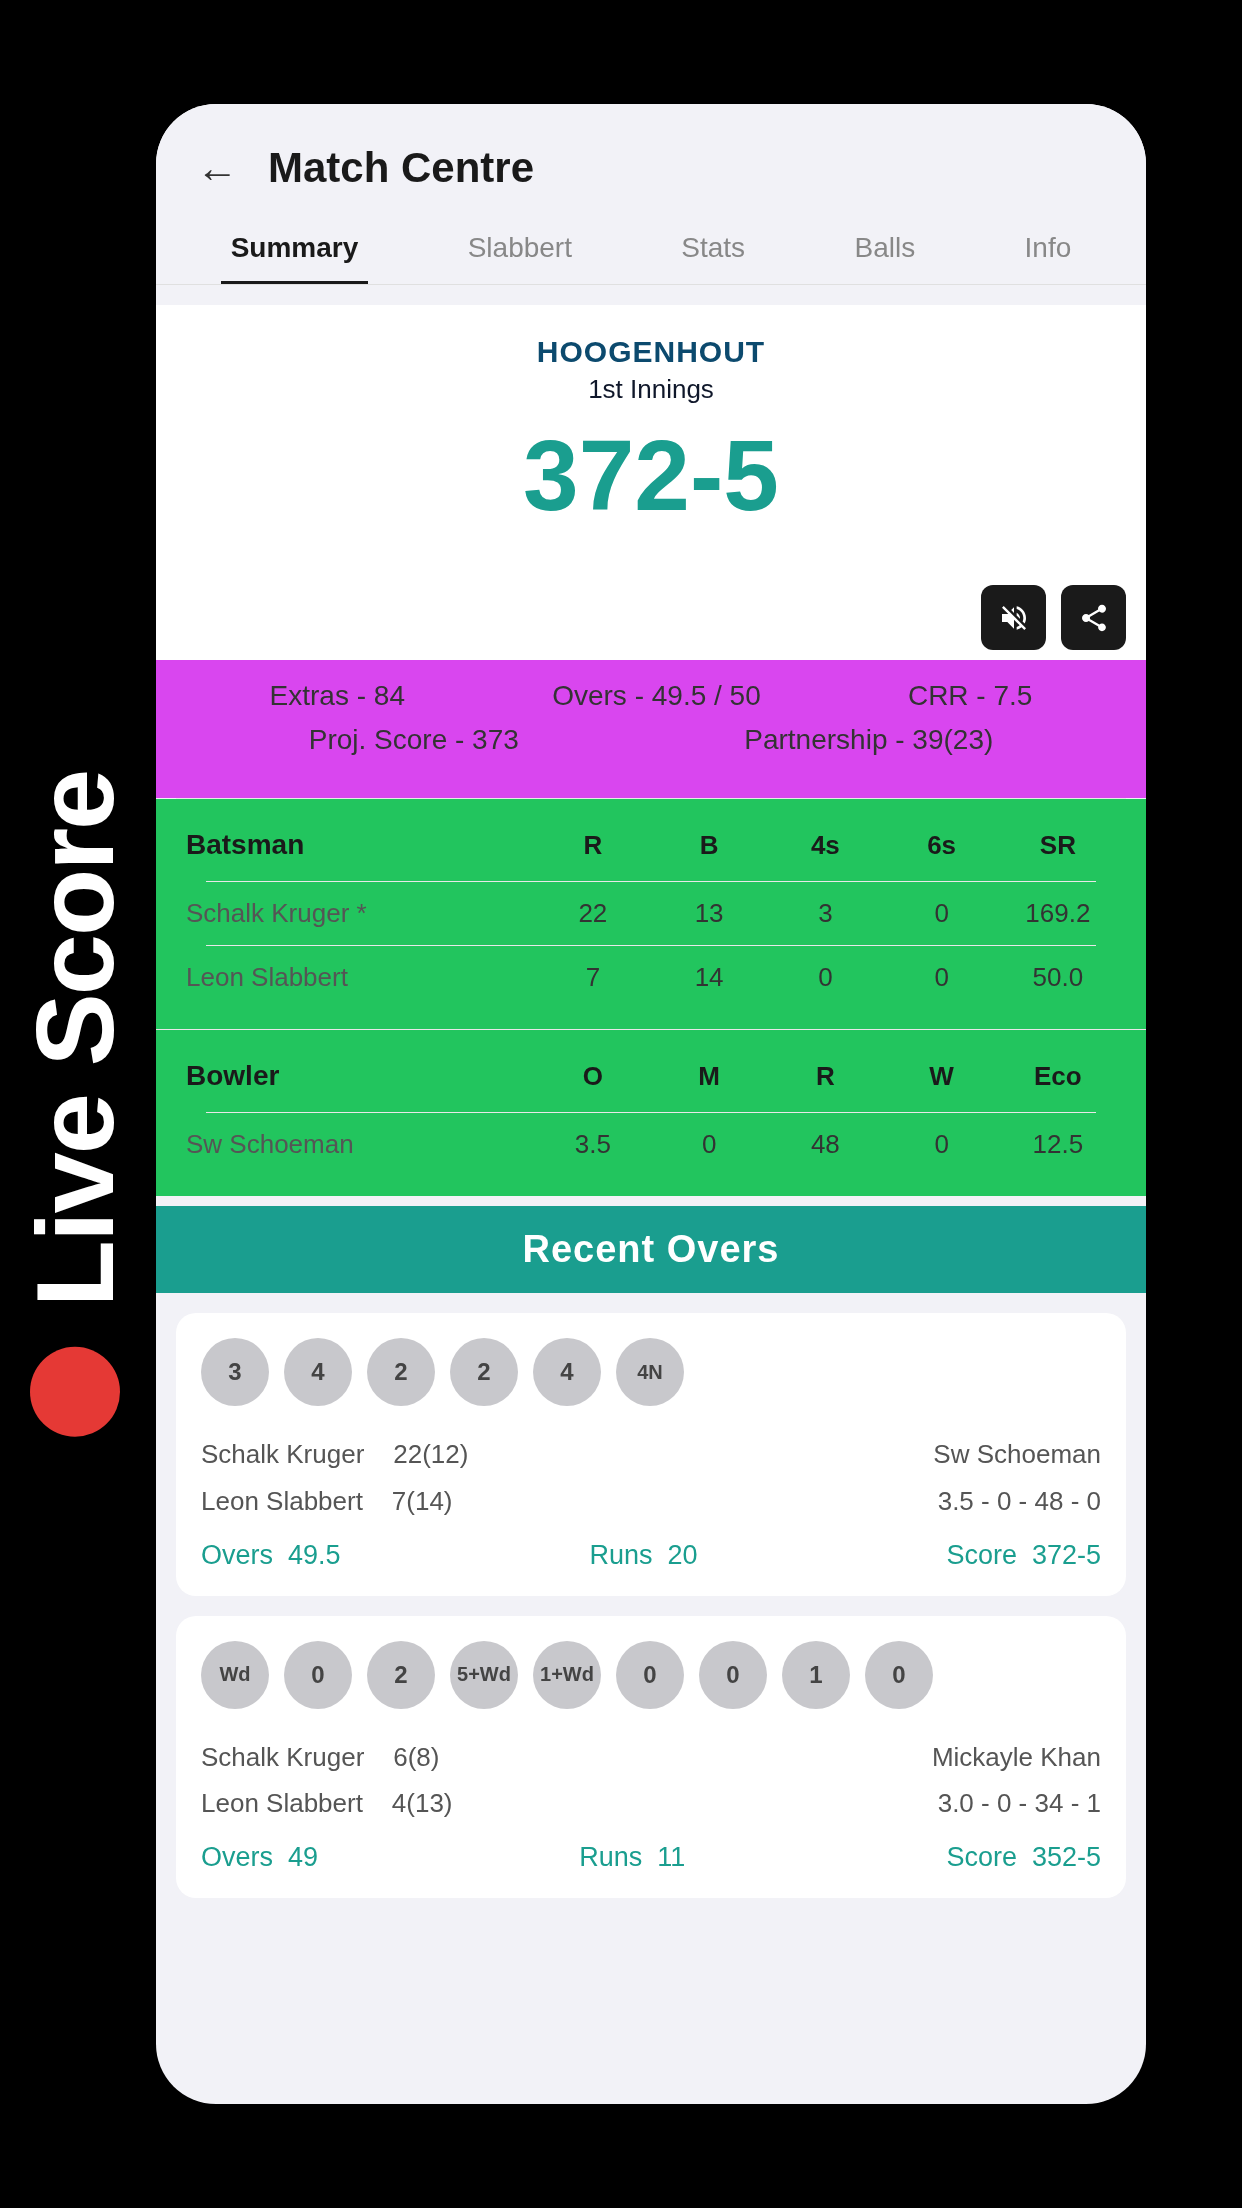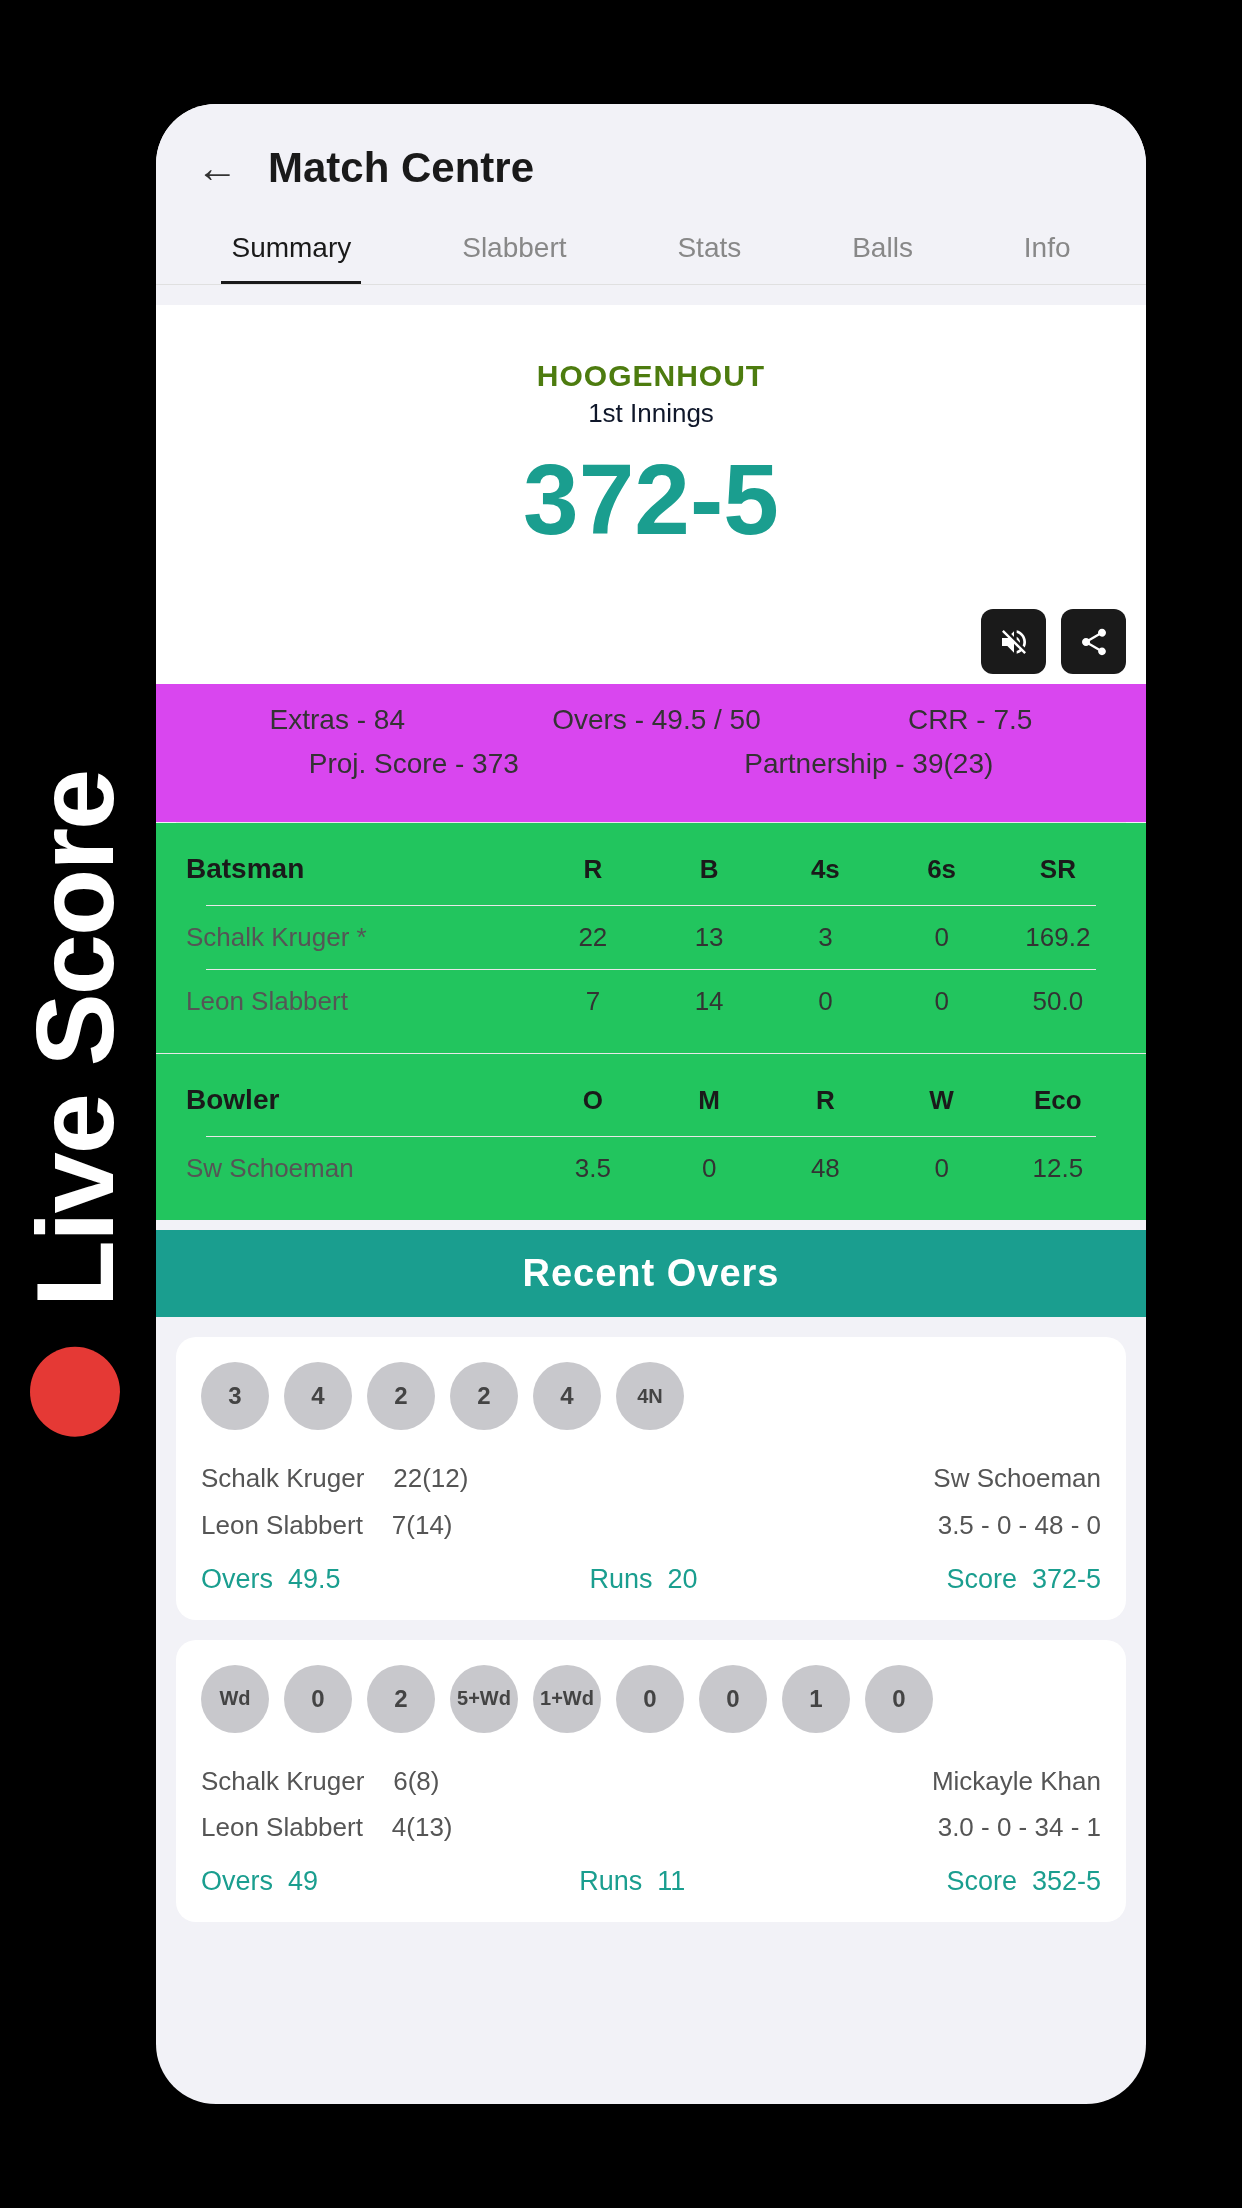--- a/index.html
+++ b/index.html
@@ -103,21 +103,21 @@
     .tab {
       padding: 20px 10px;
       font-size: 28px;
       color: #888;
       cursor: pointer;
       position: relative;
     }
 
     .tab.active {
       color: #1a1a1a;
-      font-weight: 400;
+      font-weight: 700;
     }
 
     .tab.active::after {
       content: '';
       position: absolute;
       bottom: 0;
       left: 0;
       right: 0;
       height: 3px;
       background: #1a1a1a;
@@ -127,23 +127,22 @@
     .score-section {
       background: white;
       margin: 20px 0 0;
       padding: 30px 40px;
     }
 
     .team-name {
       text-align: center;
       font-size: 30px;
       font-weight: 600;
-      color: #4d7c0f;
+      color: #0c4a6e;
       letter-spacing: 1px;
-      margin-top: 24px;
     }
 
     .innings-label {
       text-align: center;
       font-size: 26px;
       color: #0f172a;
       margin-top: 5px;
     }
 
     .score-display {

